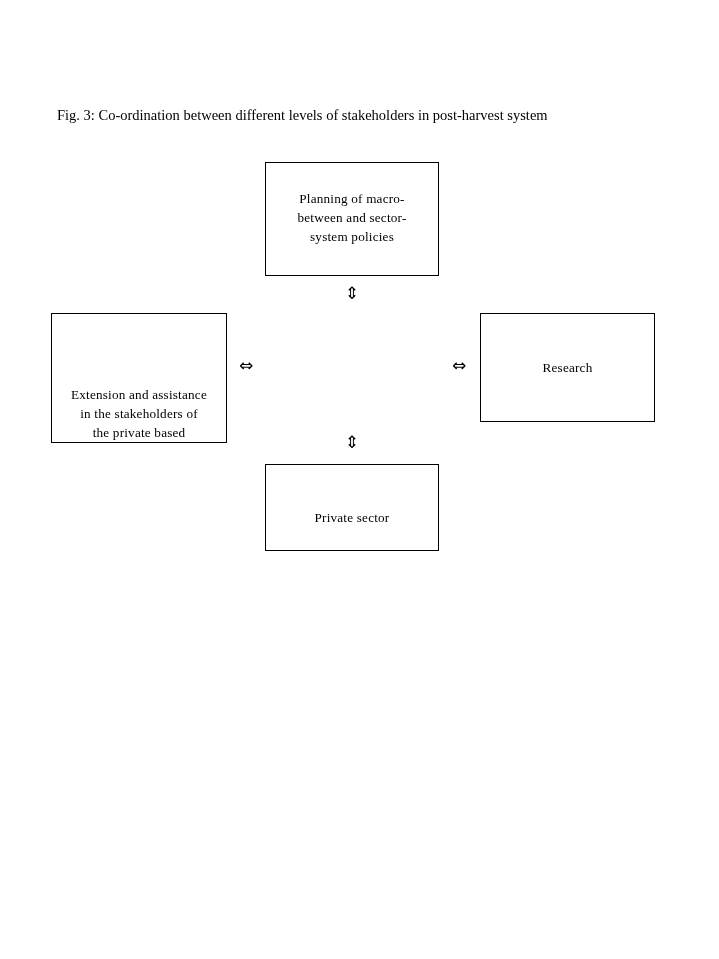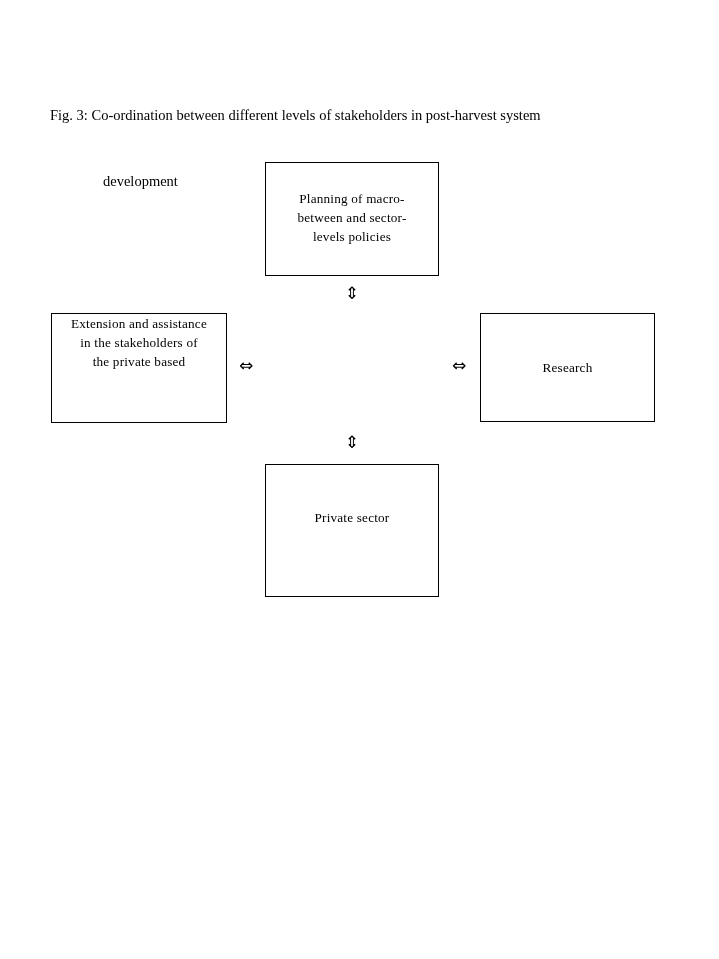--- a/index.html
+++ b/index.html
@@ -12,21 +12,21 @@
     height: 959px;
     position: relative;
     overflow: hidden;
     font-family: "Liberation Serif", "DejaVu Serif", serif;
     color: #000000;
   }
 
   
   #figure-caption {
     position: absolute;
-    left: 50px;
+    left: 57px;
     top: 60px;
     width: 610px;
     font-size: 14.5px;
     line-height: 22px;
     color: #000;
     white-space: pre-wrap;
   }
   #figure-caption .cap-line1 {
     display: block;
   }
@@ -63,33 +63,33 @@
   }
 
   
   #box-planning {
     left: 265px;  top: 145px;  width: 174px;  height: 114px;
     align-items: flex-start;
   }
   #box-planning .node-label { padding-top: 26px; }
 
   #box-extension {
-    left: 51px;   top: 296px;  width: 176px;  height: 110px;
-    align-items: flex-start;
+    left: 51px;   top: 296px;  width: 176px;  height: 130px;
+    align-items: flex-end;
   }
   #box-workinggroup {
     left: 265px;  top: 296px;  width: 174px;  height: 109px;
     align-items: center;
   }
   #box-research {
     left: 480px;  top: 296px;  width: 175px;  height: 109px;
     align-items: center;
   }
   #box-privatesector {
-    left: 265px;  top: 447px;  width: 174px;  height: 133px;
+    left: 265px;  top: 447px;  width: 174px;  height: 87px;
     align-items: flex-start;
   }
   #box-privatesector .node-label { padding-top: 43px; }
 
   
   .connector {
     position: absolute;
     font-size: 17px;
     line-height: 1;
     text-align: center;
@@ -107,30 +107,29 @@
   }
   #connector-workinggroup-research {
     left: 446px;  top: 340px;  width: 26px;
   }
 </style>
 </head>
 <body>
 
 <div id="figure-caption">
   <span class="cap-line1">Fig. 3: Co-ordination between different levels of stakeholders in post-harvest system</span>
-  <span class="cap-line2">development</span>
 </div>
 
 <div id="diagram">
 
   <div class="node-box" id="box-planning">
     <div class="node-label">
       <span>Planning of macro-</span><br>
       <span>between and sector-</span><br>
-      <span>levels policies</span>
+      <span>system policies</span>
     </div>
   </div>
 
   <div class="connector" id="connector-planning-workinggroup">⇕</div>
 
   <div class="node-box" id="box-extension">
     <div class="node-label">
       <span>Extension and assistance</span><br>
       <span>in the stakeholders of</span><br>
       <span>the private based</span>

